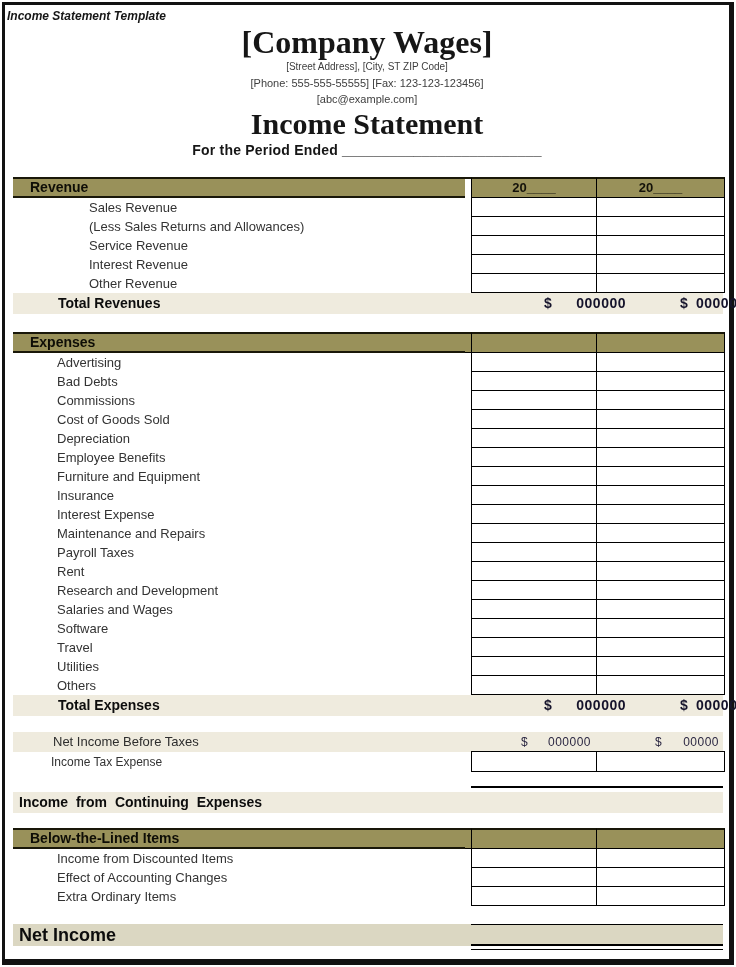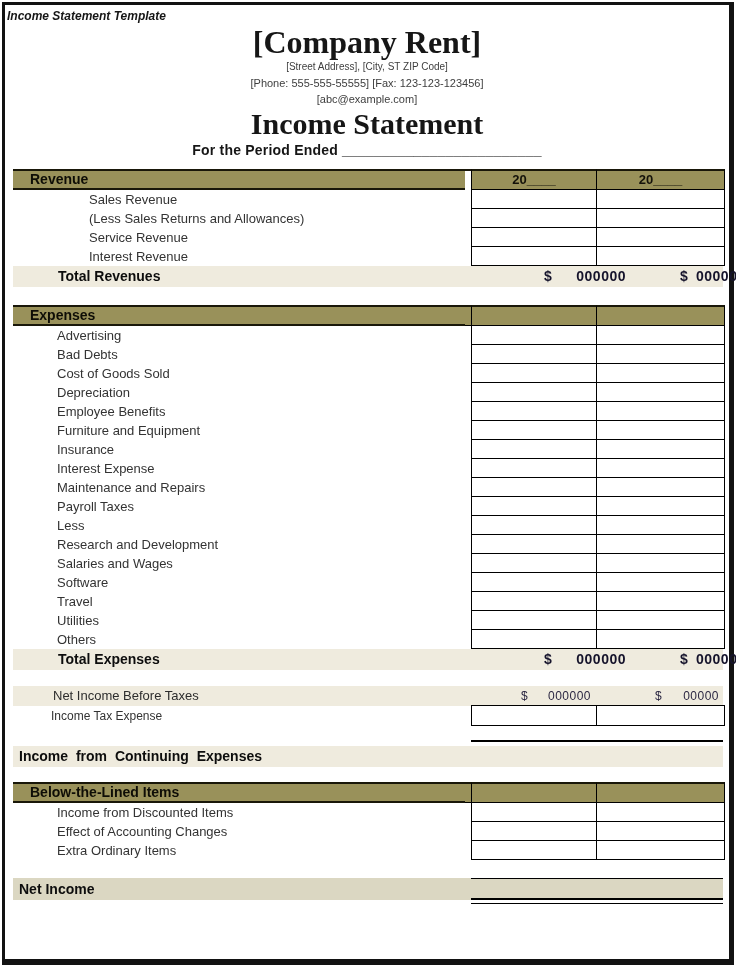--- a/index.html
+++ b/index.html
@@ -8,21 +8,21 @@
         border:3px solid #121212;border-right-width:5px;border-bottom-width:6px;}
   .content{padding:0 6px 0 8px;}
 
   
   .tpl-label{font-size:12px;font-weight:bold;font-style:italic;padding:4px 0 0 2px;height:16px;line-height:14px;}
   .company{text-align:center;font-family:"Liberation Serif",serif;font-weight:bold;font-size:32px;line-height:34px;height:34px;}
   .addr{text-align:center;font-size:10px;color:#3e3e3e;height:15px;line-height:15px;}
   .phone{text-align:center;font-size:11px;color:#3e3e3e;height:17px;line-height:19px;}
   .email{text-align:center;font-size:11px;color:#3e3e3e;height:16px;line-height:16px;}
   .doc-title{text-align:center;font-family:"Liberation Serif",serif;font-weight:bold;font-size:30px;height:34px;line-height:34px;}
-  .period{text-align:center;font-weight:bold;font-size:14px;height:18px;line-height:18px;margin-bottom:10px;letter-spacing:0.2px;}
+  .period{text-align:center;font-weight:bold;font-size:14px;height:18px;line-height:18px;margin-bottom:18px;letter-spacing:0.2px;}
 
   
   .grow{display:grid;grid-template-columns:452px 6px 126px 128px;}
   .sec-header{height:21px;box-sizing:border-box;}
   .sec-header .lbl{background:#99915A;border-top:2px solid #191709;border-bottom:2px solid #191709;
                    font-weight:bold;font-size:14px;line-height:17px;padding-left:17px;box-sizing:border-box;color:#0e0d06;}
   .sec-header .gap{border-top:2px solid #191709;box-sizing:border-box;}
   .sec-header .gap.olive{background:#99915A;border-bottom:1px solid #000;}
   .sec-header .ycell{background:#99915A;border:1px solid #000;border-top:2px solid #191709;box-sizing:border-box;
                      font-weight:bold;font-size:13px;text-align:center;line-height:17px;color:#14120a;}
@@ -52,30 +52,30 @@
 
   .itx-row{height:20px;}
   .itx-row .lbl{font-size:12px;line-height:20px;padding-left:38px;color:#333;}
   .itx-row .cell{height:21px;}
 
   .sum-line{margin:14px 0 2px 458px;border-top:2px solid #000;height:2px;}
   .cont-row{height:21px;background:#EFEBDE;font-weight:bold;font-size:14px;line-height:21px;
             padding-left:6px;word-spacing:4px;color:#0d0d0d;}
 
   .ni-row{height:22px;background:#DBD7C2;position:relative;}
-  .ni-row .lbl{font-weight:bold;font-size:14px;line-height:22px;padding-left:6px;color:#0d0d0d;}
+  .ni-row .lbl{font-weight:bold;font-size:18px;line-height:22px;padding-left:6px;color:#0d0d0d;}
   .ni-cols{position:absolute;left:458px;right:0;top:0;bottom:0;border-top:1px solid #000;border-bottom:2px solid #000;}
   .ni-under{margin-left:458px;height:3px;border-bottom:1px solid #000;}
 </style>
 </head>
 <body>
 
 <div class="page">
   <div class="tpl-label">Income Statement Template</div>
-  <div class="company">[Company Rent]</div>
+  <div class="company">[Company Wages]</div>
   <div class="addr">[Street Address], [City, ST ZIP Code]</div>
   <div class="phone">[Phone: 555-555-55555] [Fax: 123-123-123456]</div>
   <div class="email">[abc@example.com]</div>
   <div class="doc-title">Income Statement</div>
   <div class="period">For the Period Ended _________________________</div>
 
   <div class="content">
 
     <div class="grow sec-header">
       <div class="lbl">Revenue</div>
@@ -101,20 +101,26 @@
         <div></div>
       <div class="cell"></div>
       <div class="cell c2"></div>
     </div>
     <div class="grow data-row">
       <div class="lbl ind-rev">Interest Revenue</div>
         <div></div>
       <div class="cell"></div>
       <div class="cell c2"></div>
     </div>
+    <div class="grow data-row">
+      <div class="lbl ind-rev">Other Revenue</div>
+        <div></div>
+      <div class="cell"></div>
+      <div class="cell c2"></div>
+    </div>
 
     <div class="grow total-row">
       <div class="lbl">Total Revenues</div>
         <div></div>
       <div class="money m1">
         <span>$</span>
         <span>000000</span>
       </div>
       <div class="money m2">
         <span>$</span>
@@ -137,20 +143,26 @@
       <div class="cell"></div>
       <div class="cell c2"></div>
     </div>
     <div class="grow data-row">
       <div class="lbl ind-exp">Bad Debts</div>
         <div></div>
       <div class="cell"></div>
       <div class="cell c2"></div>
     </div>
     <div class="grow data-row">
+      <div class="lbl ind-exp">Commissions</div>
+        <div></div>
+      <div class="cell"></div>
+      <div class="cell c2"></div>
+    </div>
+    <div class="grow data-row">
       <div class="lbl ind-exp">Cost of Goods Sold</div>
         <div></div>
       <div class="cell"></div>
       <div class="cell c2"></div>
     </div>
     <div class="grow data-row">
       <div class="lbl ind-exp">Depreciation</div>
         <div></div>
       <div class="cell"></div>
       <div class="cell c2"></div>
@@ -185,21 +197,21 @@
       <div class="cell"></div>
       <div class="cell c2"></div>
     </div>
     <div class="grow data-row">
       <div class="lbl ind-exp">Payroll Taxes</div>
         <div></div>
       <div class="cell"></div>
       <div class="cell c2"></div>
     </div>
     <div class="grow data-row">
-      <div class="lbl ind-exp">Less</div>
+      <div class="lbl ind-exp">Rent</div>
         <div></div>
       <div class="cell"></div>
       <div class="cell c2"></div>
     </div>
     <div class="grow data-row">
       <div class="lbl ind-exp">Research and Development</div>
         <div></div>
       <div class="cell"></div>
       <div class="cell c2"></div>
     </div>

